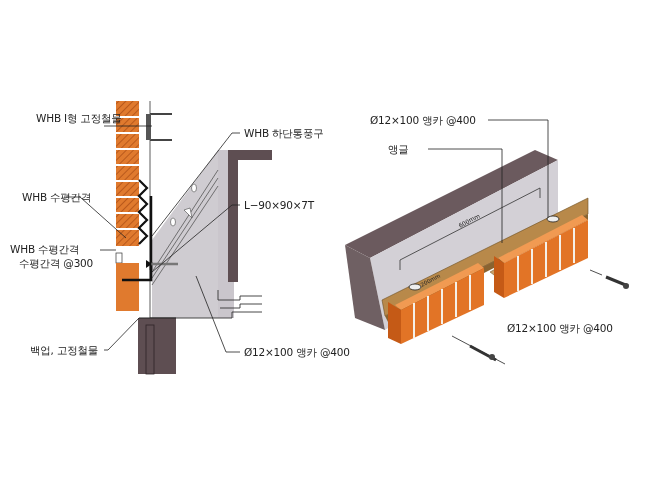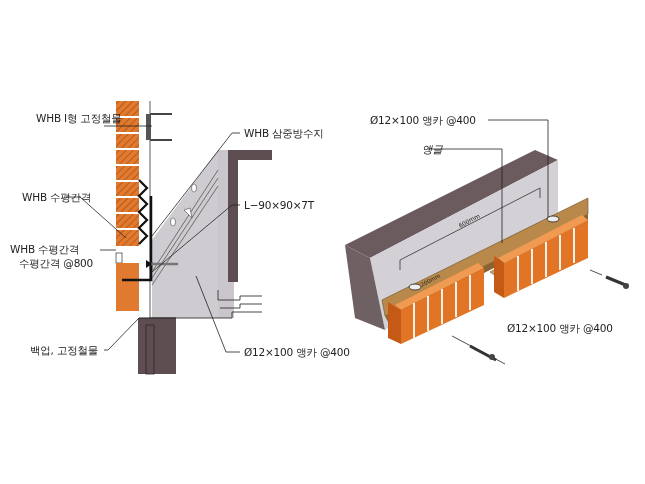--- a/index.html
+++ b/index.html
@@ -133,23 +133,23 @@
     </g>
 
     <g stroke="#222" stroke-width="0.8" fill="none">
       <polyline points="488,120 548,120 548,218"></polyline>
       <polyline points="428,149 502,149 502,243"></polyline>
     </g>
   </g>
 </svg>
 
 <div class="lbl" style="left:36px;top:112px;">WHB I형 고정철물</div>
-<div class="lbl" style="left:244px;top:127px;">WHB 삼중방수지</div>
+<div class="lbl" style="left:244px;top:127px;">WHB 하단통풍구</div>
 <div class="lbl" style="left:22px;top:191px;">WHB 수평간격</div>
 <div class="lbl" style="left:244px;top:199px;text-align:right;">L−90×90×7T</div>
 <div class="lbl" style="left:10px;top:243px;">WHB 수평간격</div>
-<div class="lbl" style="left:19px;top:257px;">수평간격 @800</div>
+<div class="lbl" style="left:19px;top:257px;">수평간격 @300</div>
 <div class="lbl" style="left:244px;top:346px;">Ø12×100 앵카 @400</div>
 <div class="lbl" style="left:30px;top:344px;">백업, 고정철물</div>
 
 <div class="lbl" style="left:370px;top:114px;">Ø12×100 앵카 @400</div>
-<div class="lbl" style="left:422px;top:143px;font-style:italic;">앵글</div>
+<div class="lbl" style="left:388px;top:143px;">앵글</div>
 <div class="lbl" style="left:507px;top:322px;">Ø12×100 앵카 @400</div>
 
 </body></html>

